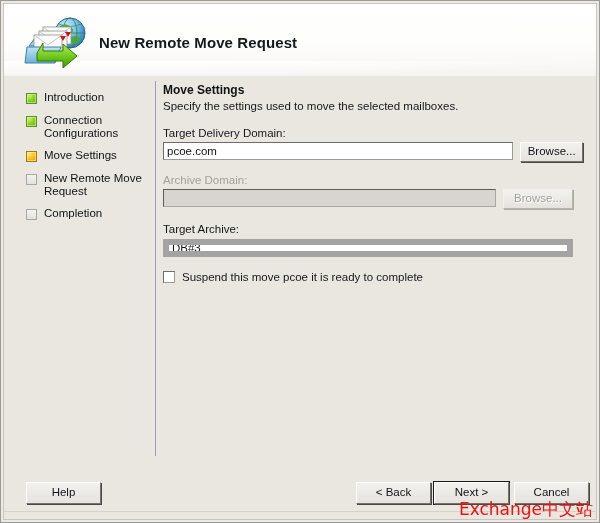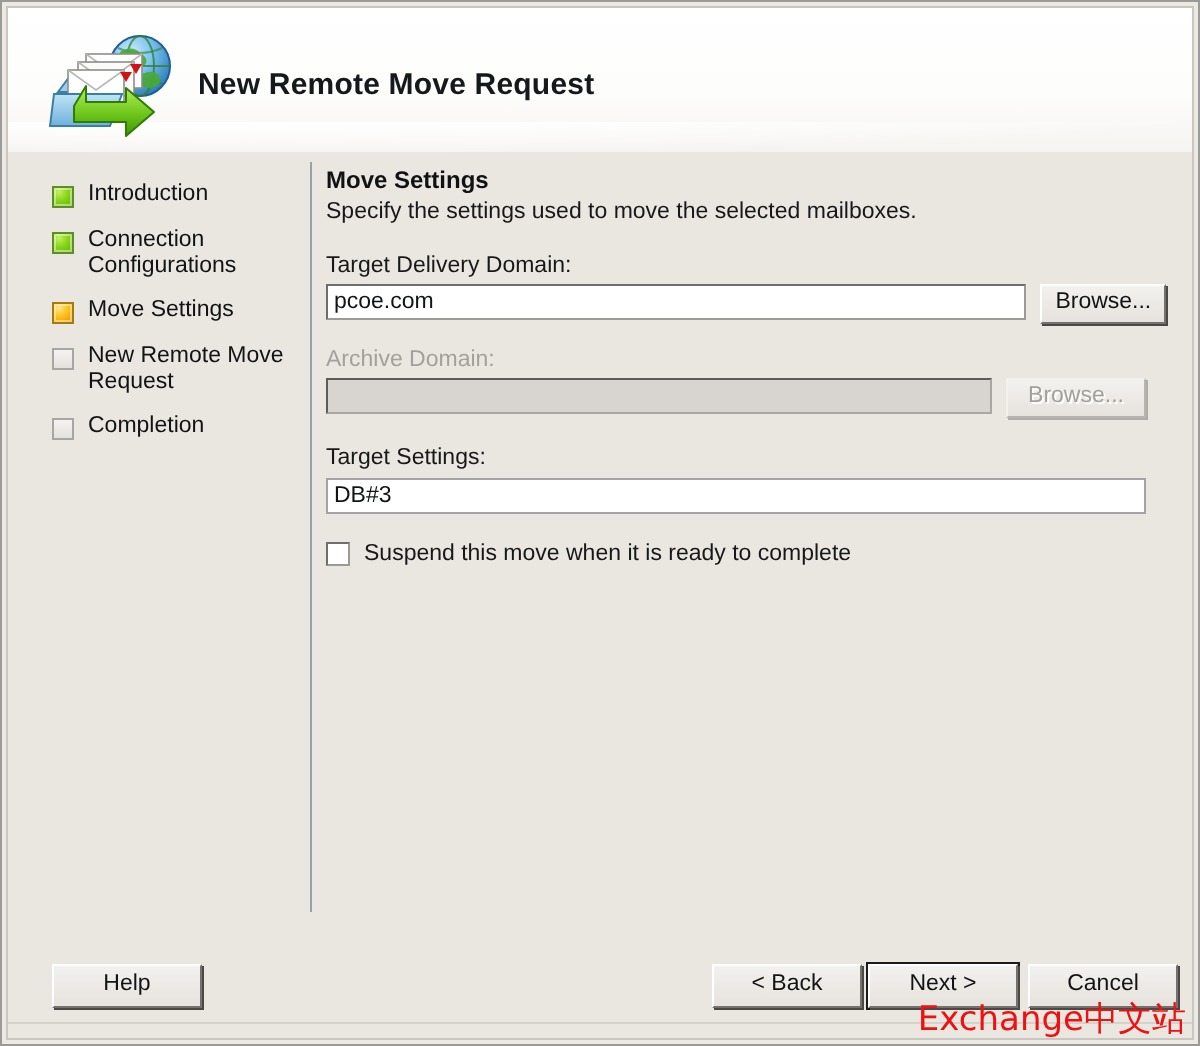--- a/index.html
+++ b/index.html
@@ -173,21 +173,21 @@
     outline: none;
   }
   .text-input.disabled {
     background: #d8d5d0;
     color: #9c9a95;
     border-color: #a9a7a2;
     border-top-color: #5c5c59;
     border-left-color: #5c5c59;
   }
   .text-input.focused {
-    border: 1px solid #a3a3a3;
+    border: 6px solid #a3a3a3;
   }
 
   .btn {
     box-sizing: border-box;
     font-family: "Liberation Sans", sans-serif;
     font-size: 11.5px;
     color: #111315;
     background: linear-gradient(180deg, #f3f1ee 0%, #e6e3de 100%);
     border: 1px solid;
     border-color: #ffffff #75726d #75726d #ffffff;
@@ -390,27 +390,27 @@
 
     <div class="group-archive">
       <div class="field-label disabled">Archive Domain:</div>
       <div class="field-row">
         <input class="text-input disabled" style="width: 333px;" type="text" disabled="" value="">
         <div class="btn btn-browse disabled">Browse...</div>
       </div>
     </div>
 
     <div class="group">
-      <div class="field-label">Target Settings:</div>
+      <div class="field-label">Target Archive:</div>
       <input class="text-input focused" style="width: 410px;" type="text" value="DB#3">
     </div>
 
     <div id="suspend-row">
       <span id="suspend-box"></span>
-      <span id="suspend-label">Suspend this move when it is ready to complete</span>
+      <span id="suspend-label">Suspend this move pcoe it is ready to complete</span>
     </div>
   </div>
 
   <div id="footer-rule"></div>
   <div id="footer">
     <div class="btn btn-footer" id="help-button">Help</div>
     <div class="btn btn-footer btn-default" id="next-button">Next &gt;</div>
     <div class="btn btn-footer" id="back-button">&lt; Back</div>
     <div class="btn btn-footer" id="cancel-button">Cancel</div>
   </div>

